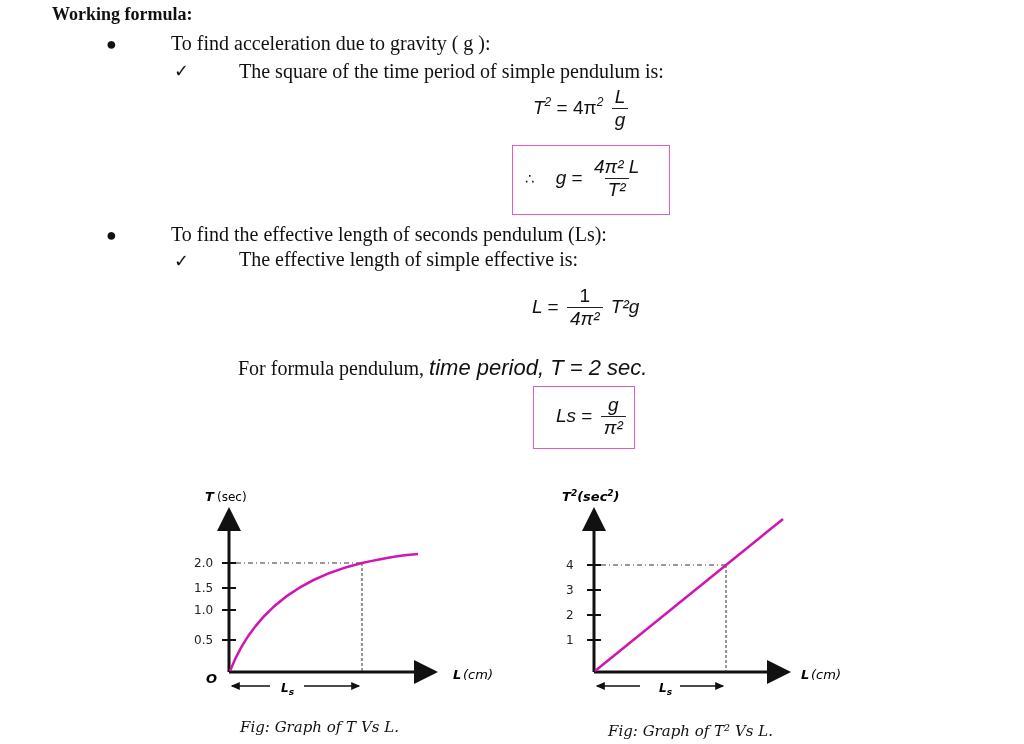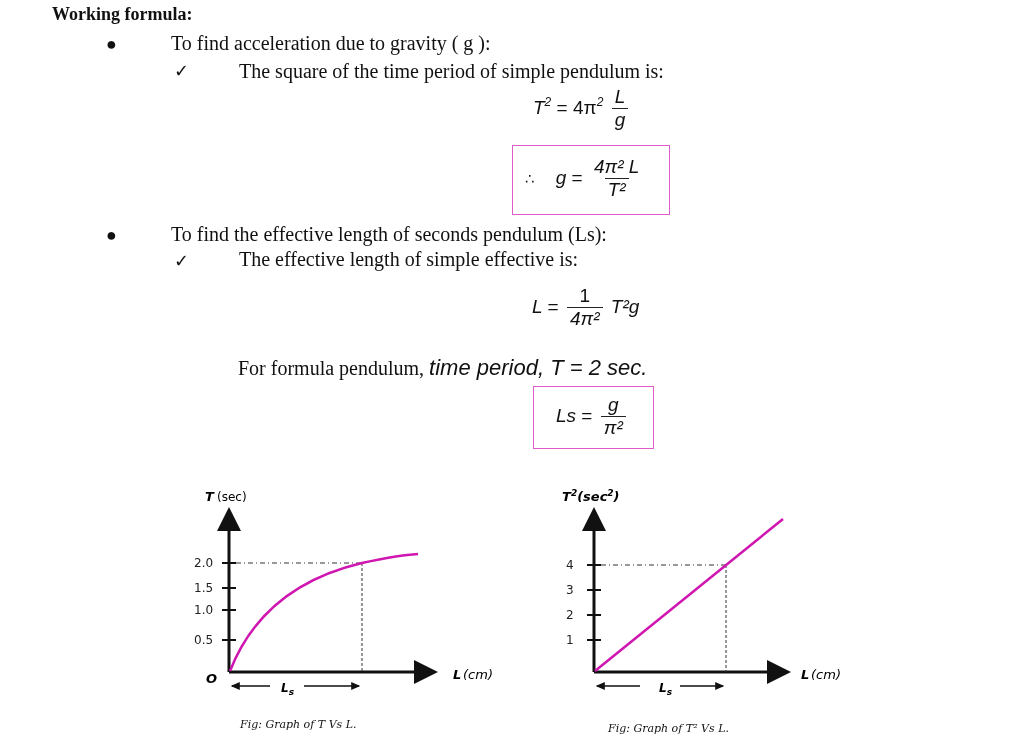--- a/index.html
+++ b/index.html
@@ -10,21 +10,21 @@
   .bullet-dot { font-size:18px; }
   .check { font-size:18px; }
   .line { font-size:20px; white-space:nowrap;margin-left:32px; }
   .math { font-family:Liberation Sans, sans-serif; font-style:italic; font-size:19px; white-space:nowrap; }
   .math .up { font-style:normal; }
   .frac { display:inline-flex; flex-direction:column; align-items:center; vertical-align:middle; margin:0 3px; }
   .frac .num { padding:0 3px; line-height:22px; }
   .frac .den { padding:0 3px; line-height:22px; border-top:1.3px solid #222; }
   sup { font-size:12px; }
   .box { border:1.5px solid #e05cc6; box-sizing:border-box; }
-  .figcap { font-family:"DejaVu Serif", serif; font-style:italic; font-size:11px; white-space:nowrap; }
+  .figcap { font-family:"DejaVu Serif", serif; font-style:italic; font-size:15px; white-space:nowrap; }
   svg text { font-family:"DejaVu Sans", sans-serif; }
 </style>
 </head>
 <body>
 
 <div class="abs heading">Working formula:</div>
 
 <div class="abs bullet-dot" style="left:106px;top:34px;">●</div>
 <div class="abs line" style="left:139px;top:32px;">To find acceleration due to gravity ( g ):</div>
 <div class="abs check" style="left:174px;top:60px;">✓</div>
@@ -65,21 +65,21 @@
     <span class="num up">1</span>
     <span class="den">4π²</span>
   </span>
   <span>T²g</span>
 </div>
 
 <div class="abs line" style="left:206px;top:355px;">
   <span>For formula pendulum, </span><span class="math" style="font-size:22px;">time period, T = 2 sec.</span>
 </div>
 
-<div class="abs box" style="left:533px;top:386px;width:121px;height:63px;text-align:right;">
+<div class="abs box" style="left:533px;top:386px;width:102px;height:63px;text-align:right;">
   <div class="math" style="position:absolute;left:22px;top:7px;">
     <span>Ls</span>
     <span class="up">=</span>
     <span class="frac">
       <span class="num">g</span>
       <span class="den">π²</span>
     </span>
   </div>
 </div>
 

